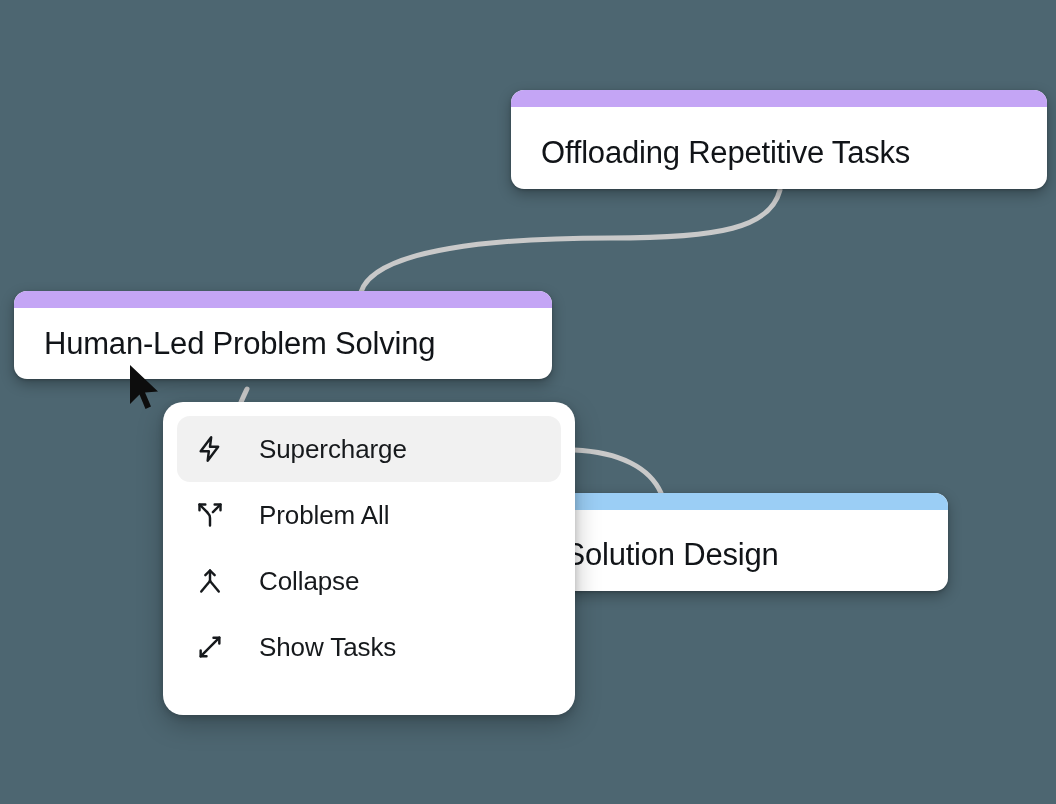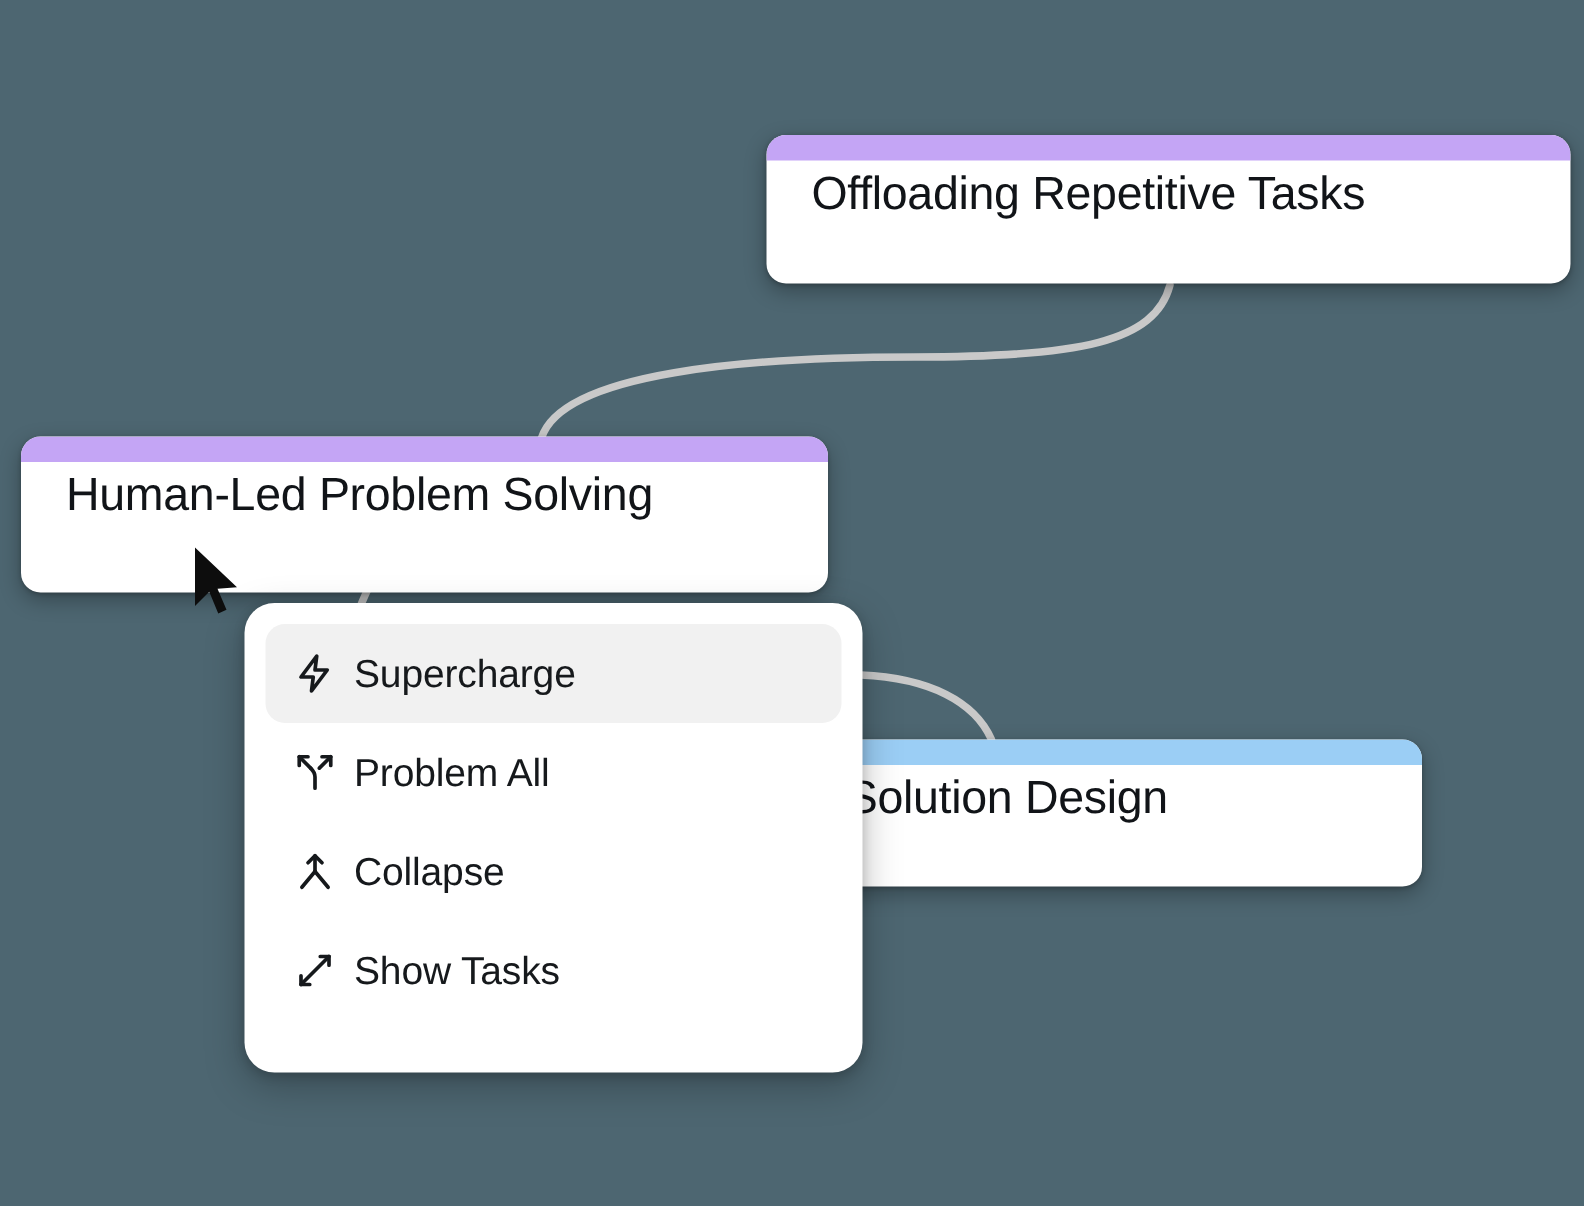--- a/index.html
+++ b/index.html
@@ -47,22 +47,22 @@
 
   .node-accent {
     height: 17px;
     width: 100%;
     flex: 0 0 auto;
   }
 
   .node-body {
     flex: 1 1 auto;
     display: flex;
-    align-items: flex-start;
-    padding: 4px 30px;
+    align-items: flex-end;
+    padding: 18px 30px;
   }
 
   .node-title {
     font-size: 31px;
     line-height: 1.15;
     color: #111418;
     font-weight: 400;
     letter-spacing: -0.2px;
     white-space: nowrap;
   }
@@ -72,21 +72,21 @@
     left: 511px;
     top: 90px;
     width: 536px;
     height: 99px;
   }
 
   #node-human-led {
     left: 14px;
     top: 291px;
     width: 538px;
-    height: 104px;
+    height: 88px;
   }
 
   #node-solution-design {
     left: 511px;
     top: 493px;
     width: 437px;
     height: 98px;
   }
   #node-solution-design .node-body { padding-left: 28px; }
 
@@ -103,21 +103,21 @@
     z-index: 5;
     padding: 14px 14px;
     display: flex;
     flex-direction: column;
     gap: 0px;
   }
 
   .menu-item {
     display: flex;
     align-items: center;
-    gap: 11px;
+    gap: 34px;
     height: 66px;
     padding: 0 18px;
     border-radius: 13px;
     cursor: default;
     flex: 0 0 auto;
   }
 
   .menu-item.active {
     background: #f1f1f1;
   }

